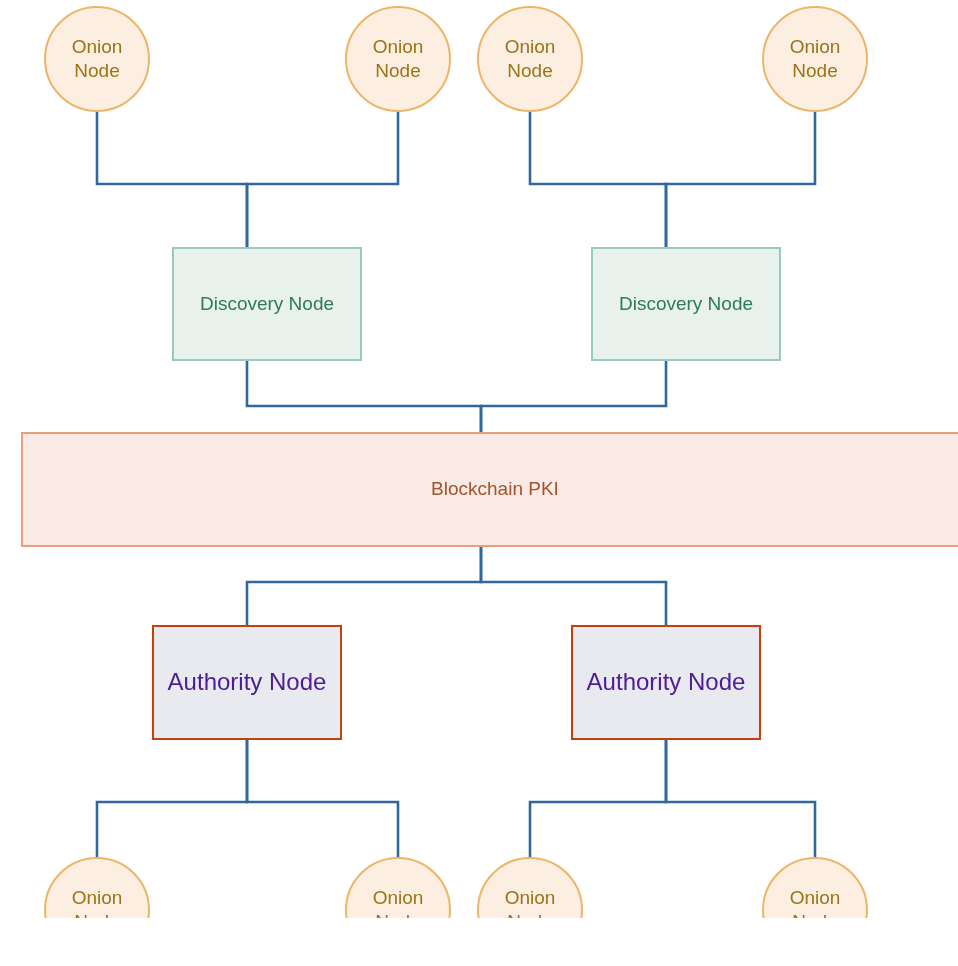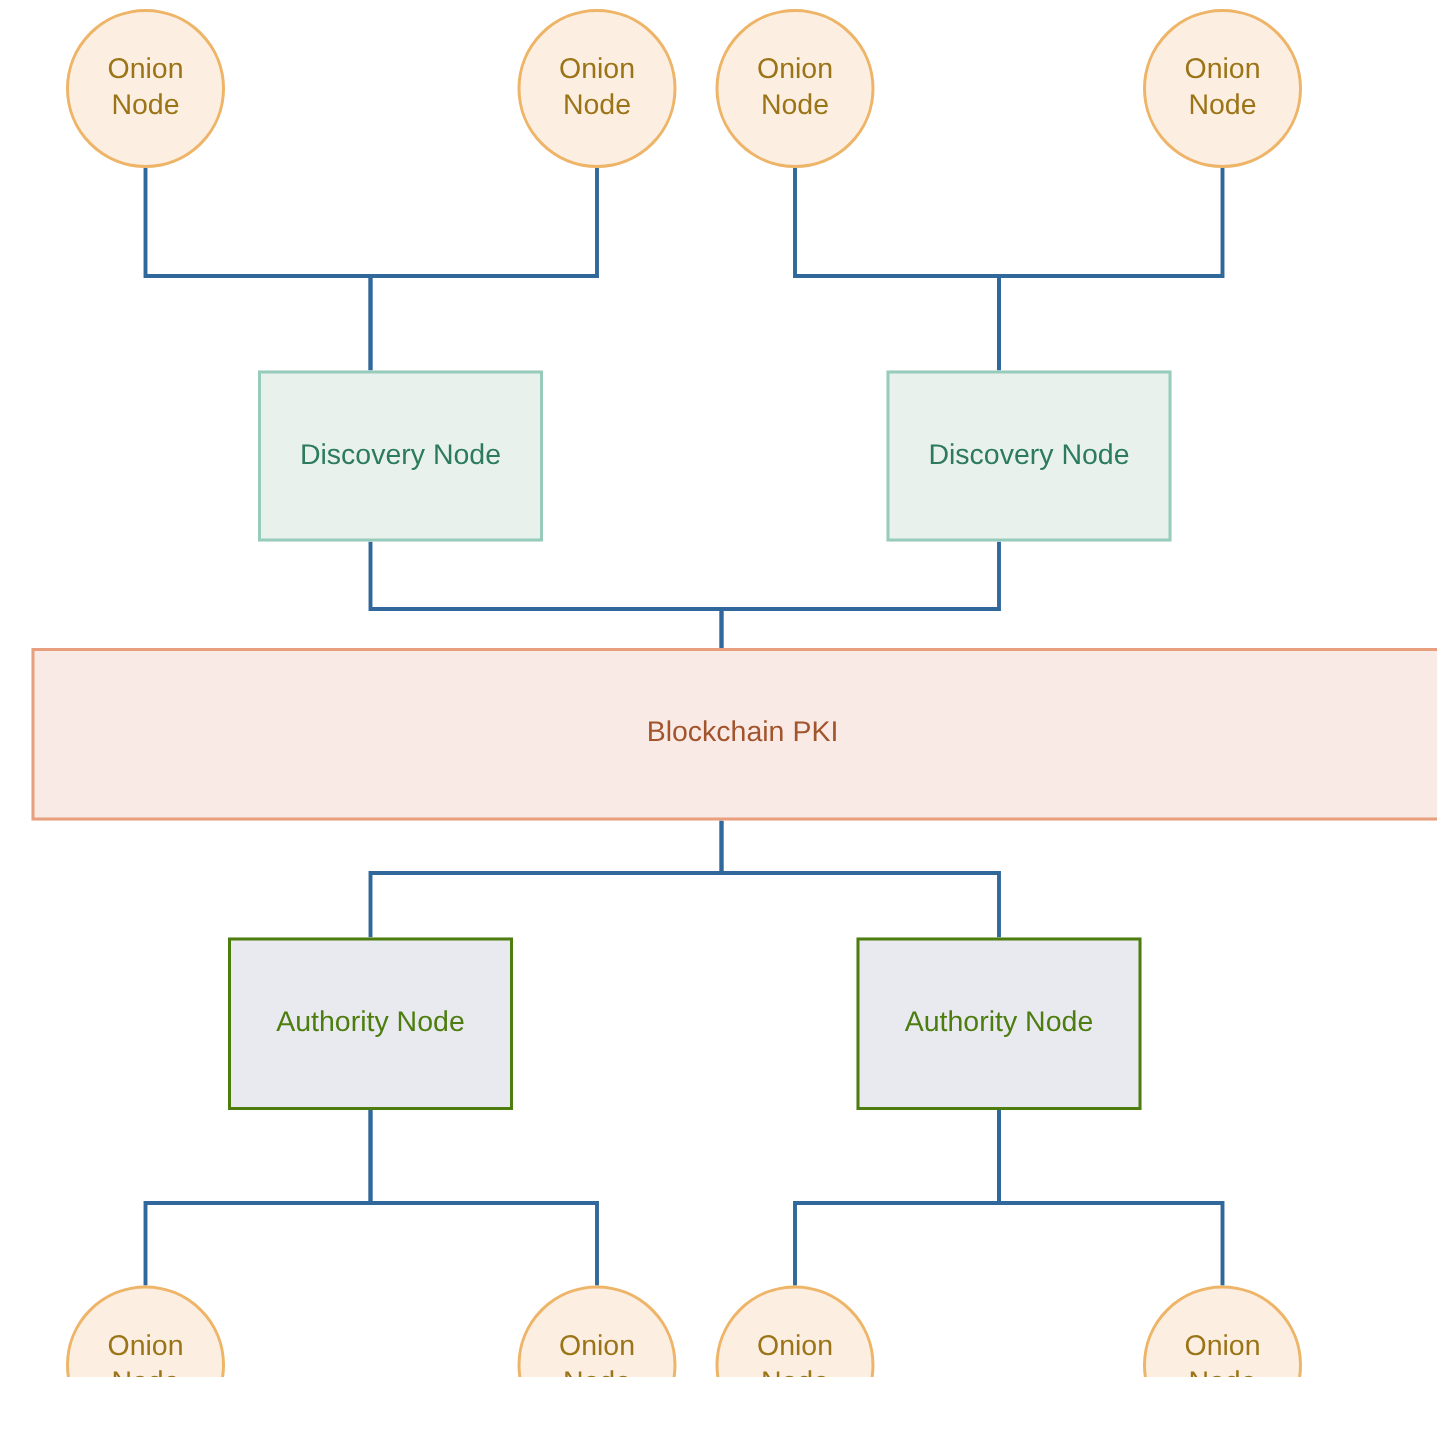--- a/index.html
+++ b/index.html
@@ -42,23 +42,23 @@
   }
   .node-discovery {
     background: #e9f1ed;
     border: 2px solid #97ccbc;
     color: #2c7b5b;
     font-size: 19px;
     margin-left: 20px;
   }
   .node-authority {
     background: #e9eaef;
-    border: 2px solid #4d7c0f;
-    color: #4d7c0f;
-    font-size: 19px;
+    border: 2px solid #c2410c;
+    color: #4c1d95;
+    font-size: 24px;
   }
   .node-pki {
     background: #f9eae6;
     border: 2px solid #e89f7d;
     color: #a2542c;
     font-size: 19px;
   }
   .node-label {
     pointer-events: none;
     white-space: pre-line;

